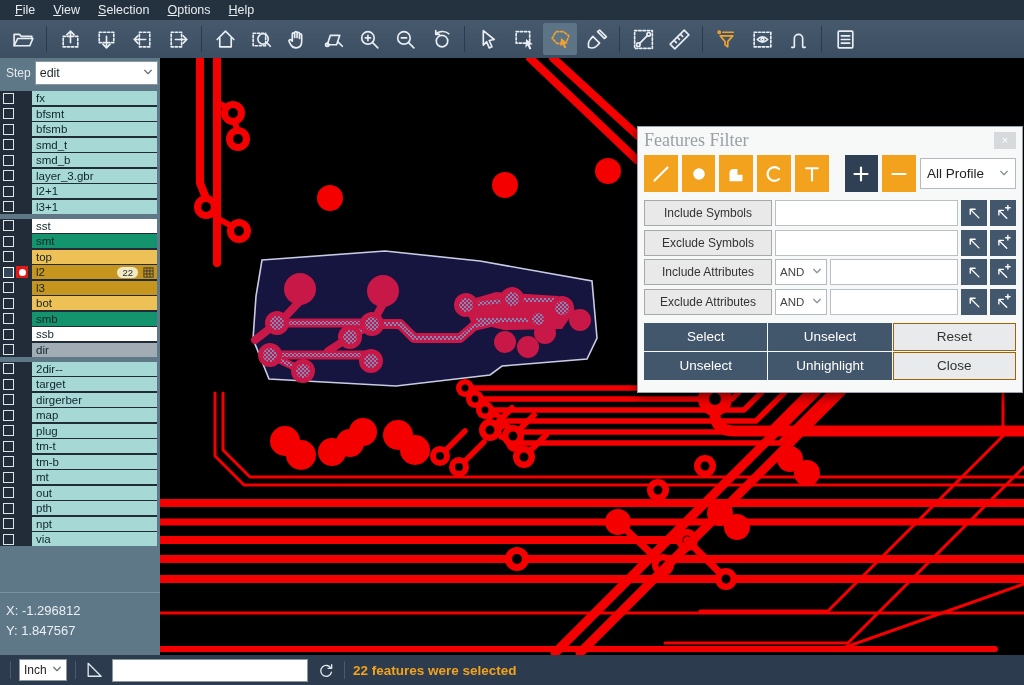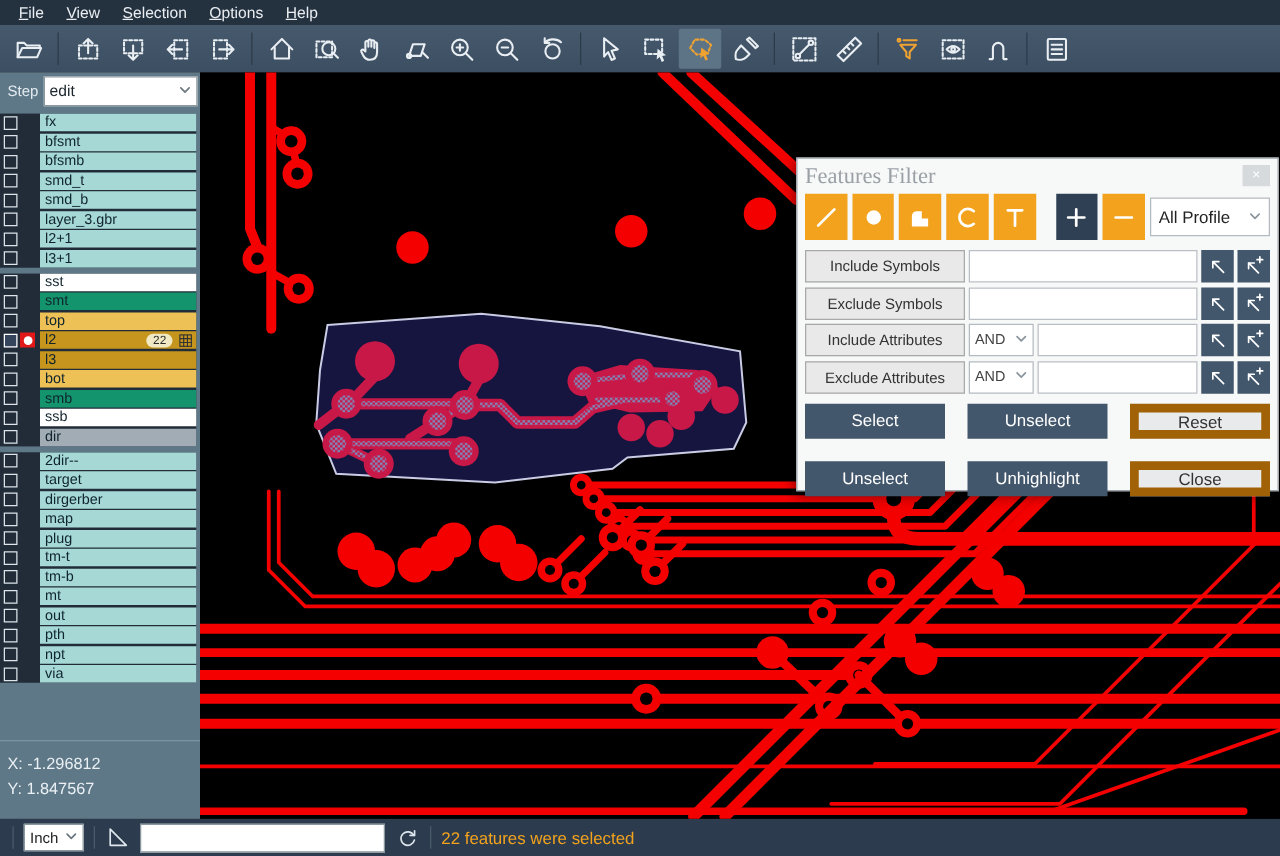--- a/index.html
+++ b/index.html
@@ -71,24 +71,24 @@
   .f-label{width:128px;height:26px;background:#e9e9e9;border:1px solid #a8a8a8;font-size:12px;
            color:#333;display:flex;align-items:center;justify-content:center;flex:0 0 auto;}
   .and-sel{width:52px;height:26px;background:#fff;border:1px solid #b3bac0;display:flex;
            align-items:center;font-size:11.5px;color:#444;padding:0 4px;flex:0 0 auto;}
   .and-sel .chev{margin-left:auto;color:#8a949c;}
   .f-input{flex:1;height:26px;border:1px solid #b9bfc4;background:#fff;font-size:12px;padding:0 4px;min-width:0;}
   .arr-btn{width:26px;height:26px;background:#42566c;border:none;color:#fff;display:flex;
            align-items:center;justify-content:center;padding:0;flex:0 0 auto;}
   .arr-btn svg{width:18px;height:18px;}
   .arr-btn svg *{stroke:#fff;stroke-width:1.8;fill:none;stroke-linecap:round;stroke-linejoin:round;}
-  .dlg-actions{display:grid;grid-template-columns:1fr 1fr 1fr;gap:18px;margin-top:8px;}
+  .dlg-actions{display:grid;grid-template-columns:1fr 1fr 1fr;gap:1px;margin-top:8px;}
   .act{height:28px;border:none;font-size:13.5px;padding:0;}
   .act.darka{background:#42566c;color:#fff;}
-  .act.lighta{background:#e8eaeb;color:#333;border:7px solid #a16207;}
+  .act.lighta{background:#e8eaeb;color:#333;border:1px solid #a16207;}
   
   .statusbar{height:30px;background:#2c3c4e;display:flex;align-items:center;gap:8px;
              padding-left:10px;flex:0 0 auto;}
   .ssep{width:1px;height:18px;background:#4a5b6c;}
   .unit-sel{width:48px;height:22px;background:#fff;border:1px solid #8b979e;display:flex;
             align-items:center;font-size:12px;color:#222;padding:0 4px;}
   .unit-sel .chev{margin-left:auto;color:#6a7780;}
   .sb-icon{color:#dfe7ee;display:flex;}
   .sb-icon svg{width:20px;height:20px;}
   .sb-icon svg *{stroke:currentColor;stroke-width:1.6;fill:none;stroke-linecap:round;stroke-linejoin:round;}
@@ -845,15 +845,15 @@
         </svg>
       </span>
     <input class="sb-input" value="" style="">
     <span class="sb-icon">
         <svg viewBox="0 0 24 24">
           <path d="M18 10a6.5 6.5 0 1 0 .6 4.5"></path>
           <path d="M18.8 5.5V10h-4.3"></path>
         </svg>
       </span>
     <div class="ssep"></div>
-    <span class="sb-msg" style="color: rgb(242, 162, 29);">22 features were selected</span>
+    <span class="sb-msg" style="color: rgb(242, 162, 29); font-weight: bold;">22 features were selected</span>
   </div>
 </div>
 
 </body></html>

